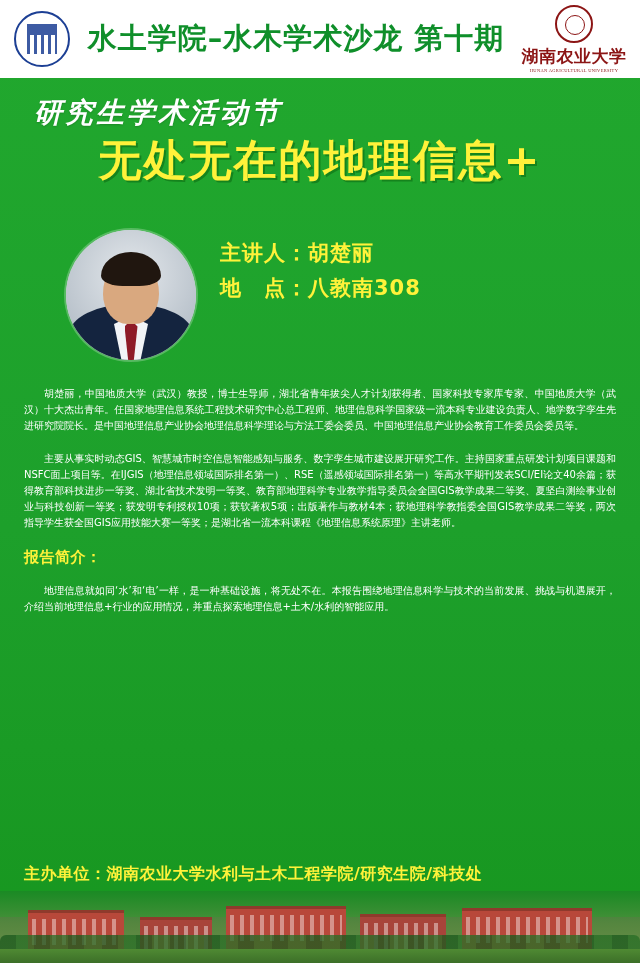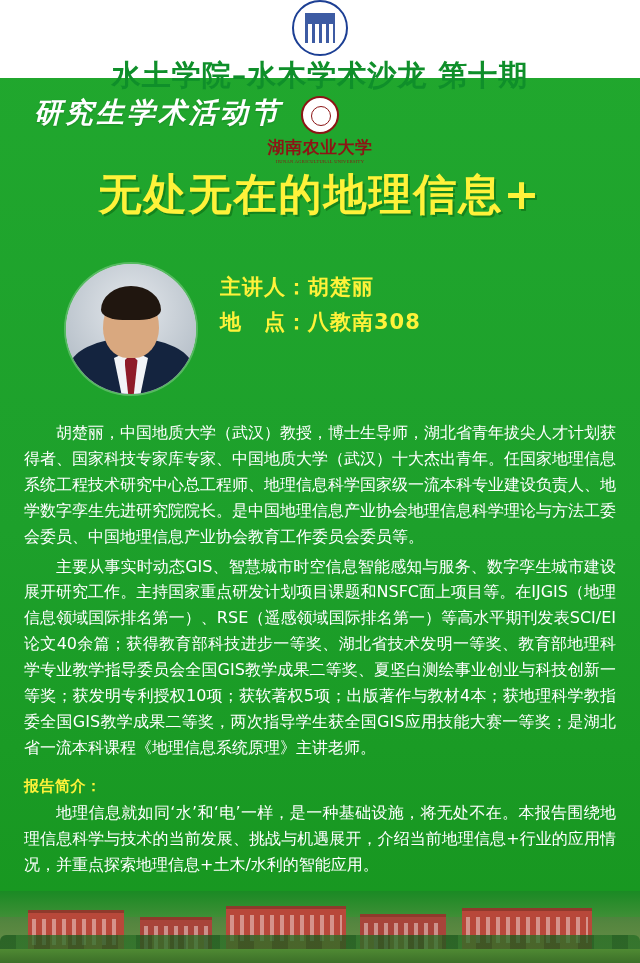--- a/index.html
+++ b/index.html
@@ -24,21 +24,20 @@
 
   
   .header {
     position: relative;
     height: 78px;
     background: #ffffff;
     display: flex;
     align-items: center;
     padding: 0 14px;
     box-sizing: border-box;
-    flex-direction: column;
   }
   .header-logo-left {
     width: 56px;
     height: 56px;
     flex: 0 0 auto;
     position: relative;
   }
   .header-title {
     flex: 1 1 auto;
     text-align: center;
@@ -126,21 +125,20 @@
     font-size: 28px;
     font-style: italic;
     font-weight: bold;
     color: #ffffff;
     letter-spacing: 3px;
     text-shadow: 0 1px 2px rgba(0,0,0,.18);
   }
 
   
   .main-title {
-    margin-top: 34px;
     text-align: center;
     font-family: "DejaVu Sans", sans-serif;
     font-size: 43px;
     font-weight: bold;
     color: #fff23a;
     letter-spacing: 2px;
     text-shadow: 2px 2px 0 rgba(0,70,0,.35);
   }
 
   
@@ -236,25 +234,25 @@
     font-family: "DejaVu Sans", sans-serif;
   }
   .section-heading {
     color: #fff23a;
     font-size: 15px;
     font-weight: bold;
     margin-bottom: 3px;
     letter-spacing: .5px;
   }
   .para {
-    font-size: 16px;
+    font-size: 10px;
     line-height: 1.62;
     text-align: justify;
     text-indent: 2em;
-    margin: 4px 0 4px 0;
+    margin: 16px 0 4px 0;
     color: #ffffff;
   }
   .section-gap { height: 12px; }
 
   
   .organizer {
     position: absolute;
     left: 24px;
     bottom: 78px;
     color: #fff23a;
@@ -354,20 +352,21 @@
   <div class="body-wrap">
     <p class="para">胡楚丽，中国地质大学（武汉）教授，博士生导师，湖北省青年拔尖人才计划获得者、国家科技专家库专家、中国地质大学（武汉）十大杰出青年。任国家地理信息系统工程技术研究中心总工程师、地理信息科学国家级一流本科专业建设负责人、地学数字孪生先进研究院院长。是中国地理信息产业协会地理信息科学理论与方法工委会委员、中国地理信息产业协会教育工作委员会委员等。</p>
     <p class="para">主要从事实时动态GIS、智慧城市时空信息智能感知与服务、数字孪生城市建设展开研究工作。主持国家重点研发计划项目课题和NSFC面上项目等。在IJGIS（地理信息领域国际排名第一）、RSE（遥感领域国际排名第一）等高水平期刊发表SCI/EI论文40余篇；获得教育部科技进步一等奖、湖北省技术发明一等奖、教育部地理科学专业教学指导委员会全国GIS教学成果二等奖、夏坚白测绘事业创业与科技创新一等奖；获发明专利授权10项；获软著权5项；出版著作与教材4本；获地理科学教指委全国GIS教学成果二等奖，两次指导学生获全国GIS应用技能大赛一等奖；是湖北省一流本科课程《地理信息系统原理》主讲老师。</p>
 
     <div class="section-gap"></div>
 
     <div class="section-heading">报告简介：</div>
     <p class="para">地理信息就如同‘水’和‘电’一样，是一种基础设施，将无处不在。本报告围绕地理信息科学与技术的当前发展、挑战与机遇展开，介绍当前地理信息+行业的应用情况，并重点探索地理信息+土木/水利的智能应用。</p>
   </div>
 
+  <div class="organizer">主办单位：湖南农业大学水利与土木工程学院/研究生院/科技处</div>
 
   <div class="footer-photo">
     <div class="sky"></div>
     <div class="bld b1">
         <div class="win"></div>
       </div>
     <div class="bld b2">
         <div class="win"></div>
       </div>
     <div class="bld b3">

